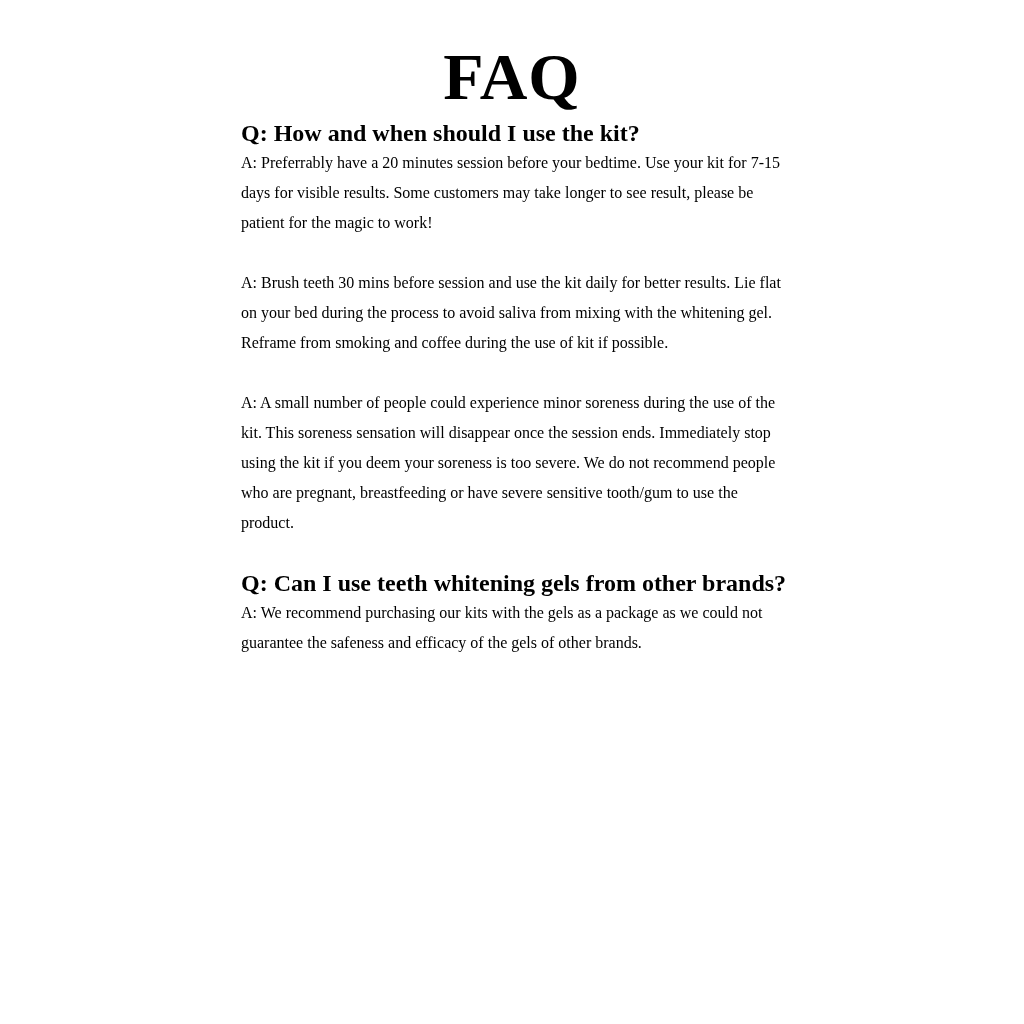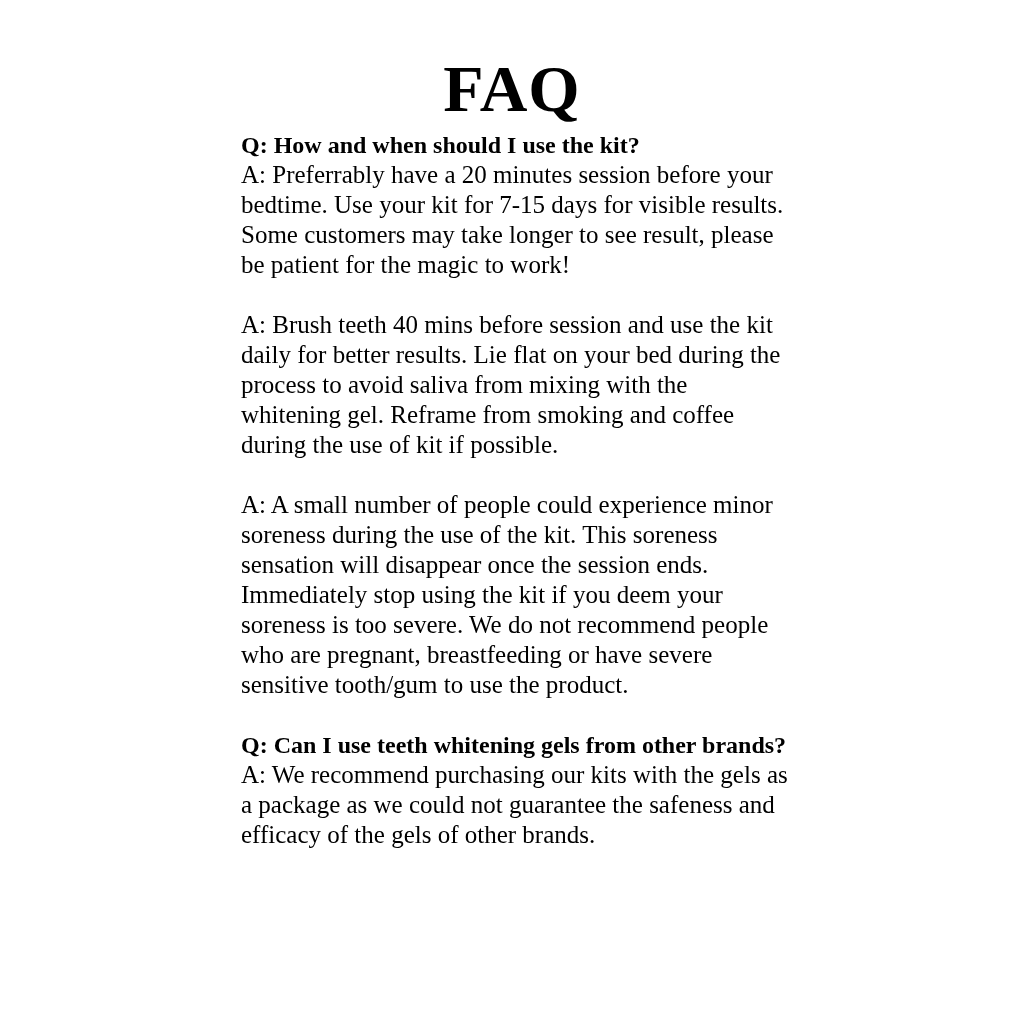--- a/index.html
+++ b/index.html
@@ -8,21 +8,21 @@
     background: #ffffff;
     color: #000000;
   }
   body {
     width: 1024px;
     height: 1024px;
     font-family: "Liberation Serif", "DejaVu Serif", serif;
     overflow: hidden;
   }
   .page {
-    padding-top: 56px;
+    padding-top: 44px;
   }
   .page-title {
     width: 548px;
     margin: 0 auto 8px auto;
     text-align: center;
     font-size: 66px;
     line-height: 1.0;
     font-weight: bold;
     letter-spacing: 1px;
   }
@@ -34,40 +34,40 @@
     margin: 0 0 30px 0;
   }
   .faq-question {
     margin: 0;
     font-size: 24px;
     line-height: 30px;
     font-weight: bold;
   }
   .faq-answer {
     margin: 0;
-    font-size: 25px;
+    font-size: 16px;
     line-height: 30px;
     font-weight: normal;
   }
 </style>
 </head>
 <body>
 
 <div class="page">
   <h1 class="page-title">FAQ</h1>
 
   <div class="faq-list">
 
     <div class="faq-item">
       <h2 class="faq-question">Q: How and when should I use the kit?</h2>
       <p class="faq-answer">A: Preferrably have a 20 minutes session before your bedtime. Use your kit for 7-15 days for visible results. Some customers may take longer to see result, please be patient for the magic to work!</p>
     </div>
 
     <div class="faq-item">
-      <p class="faq-answer">A: Brush teeth 40 mins before session and use the kit daily for better results. Lie flat on your bed during the process to avoid saliva from mixing with the whitening gel. Reframe from smoking and coffee during the use of kit if possible.</p>
+      <p class="faq-answer">A: Brush teeth 30 mins before session and use the kit daily for better results. Lie flat on your bed during the process to avoid saliva from mixing with the whitening gel. Reframe from smoking and coffee during the use of kit if possible.</p>
     </div>
 
     <div class="faq-item">
       <p class="faq-answer">A: A small number of people could experience minor soreness during the use of the kit. This soreness sensation will disappear once the session ends. Immediately stop using the kit if you deem your soreness is too severe. We do not recommend people who are pregnant, breastfeeding or have severe sensitive tooth/gum to use the product.</p>
     </div>
 
 
     <div class="faq-item">
       <h2 class="faq-question">Q: Can I use teeth whitening gels from other brands?</h2>
       <p class="faq-answer">A: We recommend purchasing our kits with the gels as a package as we could not guarantee the safeness and efficacy of the gels of other brands.</p>

